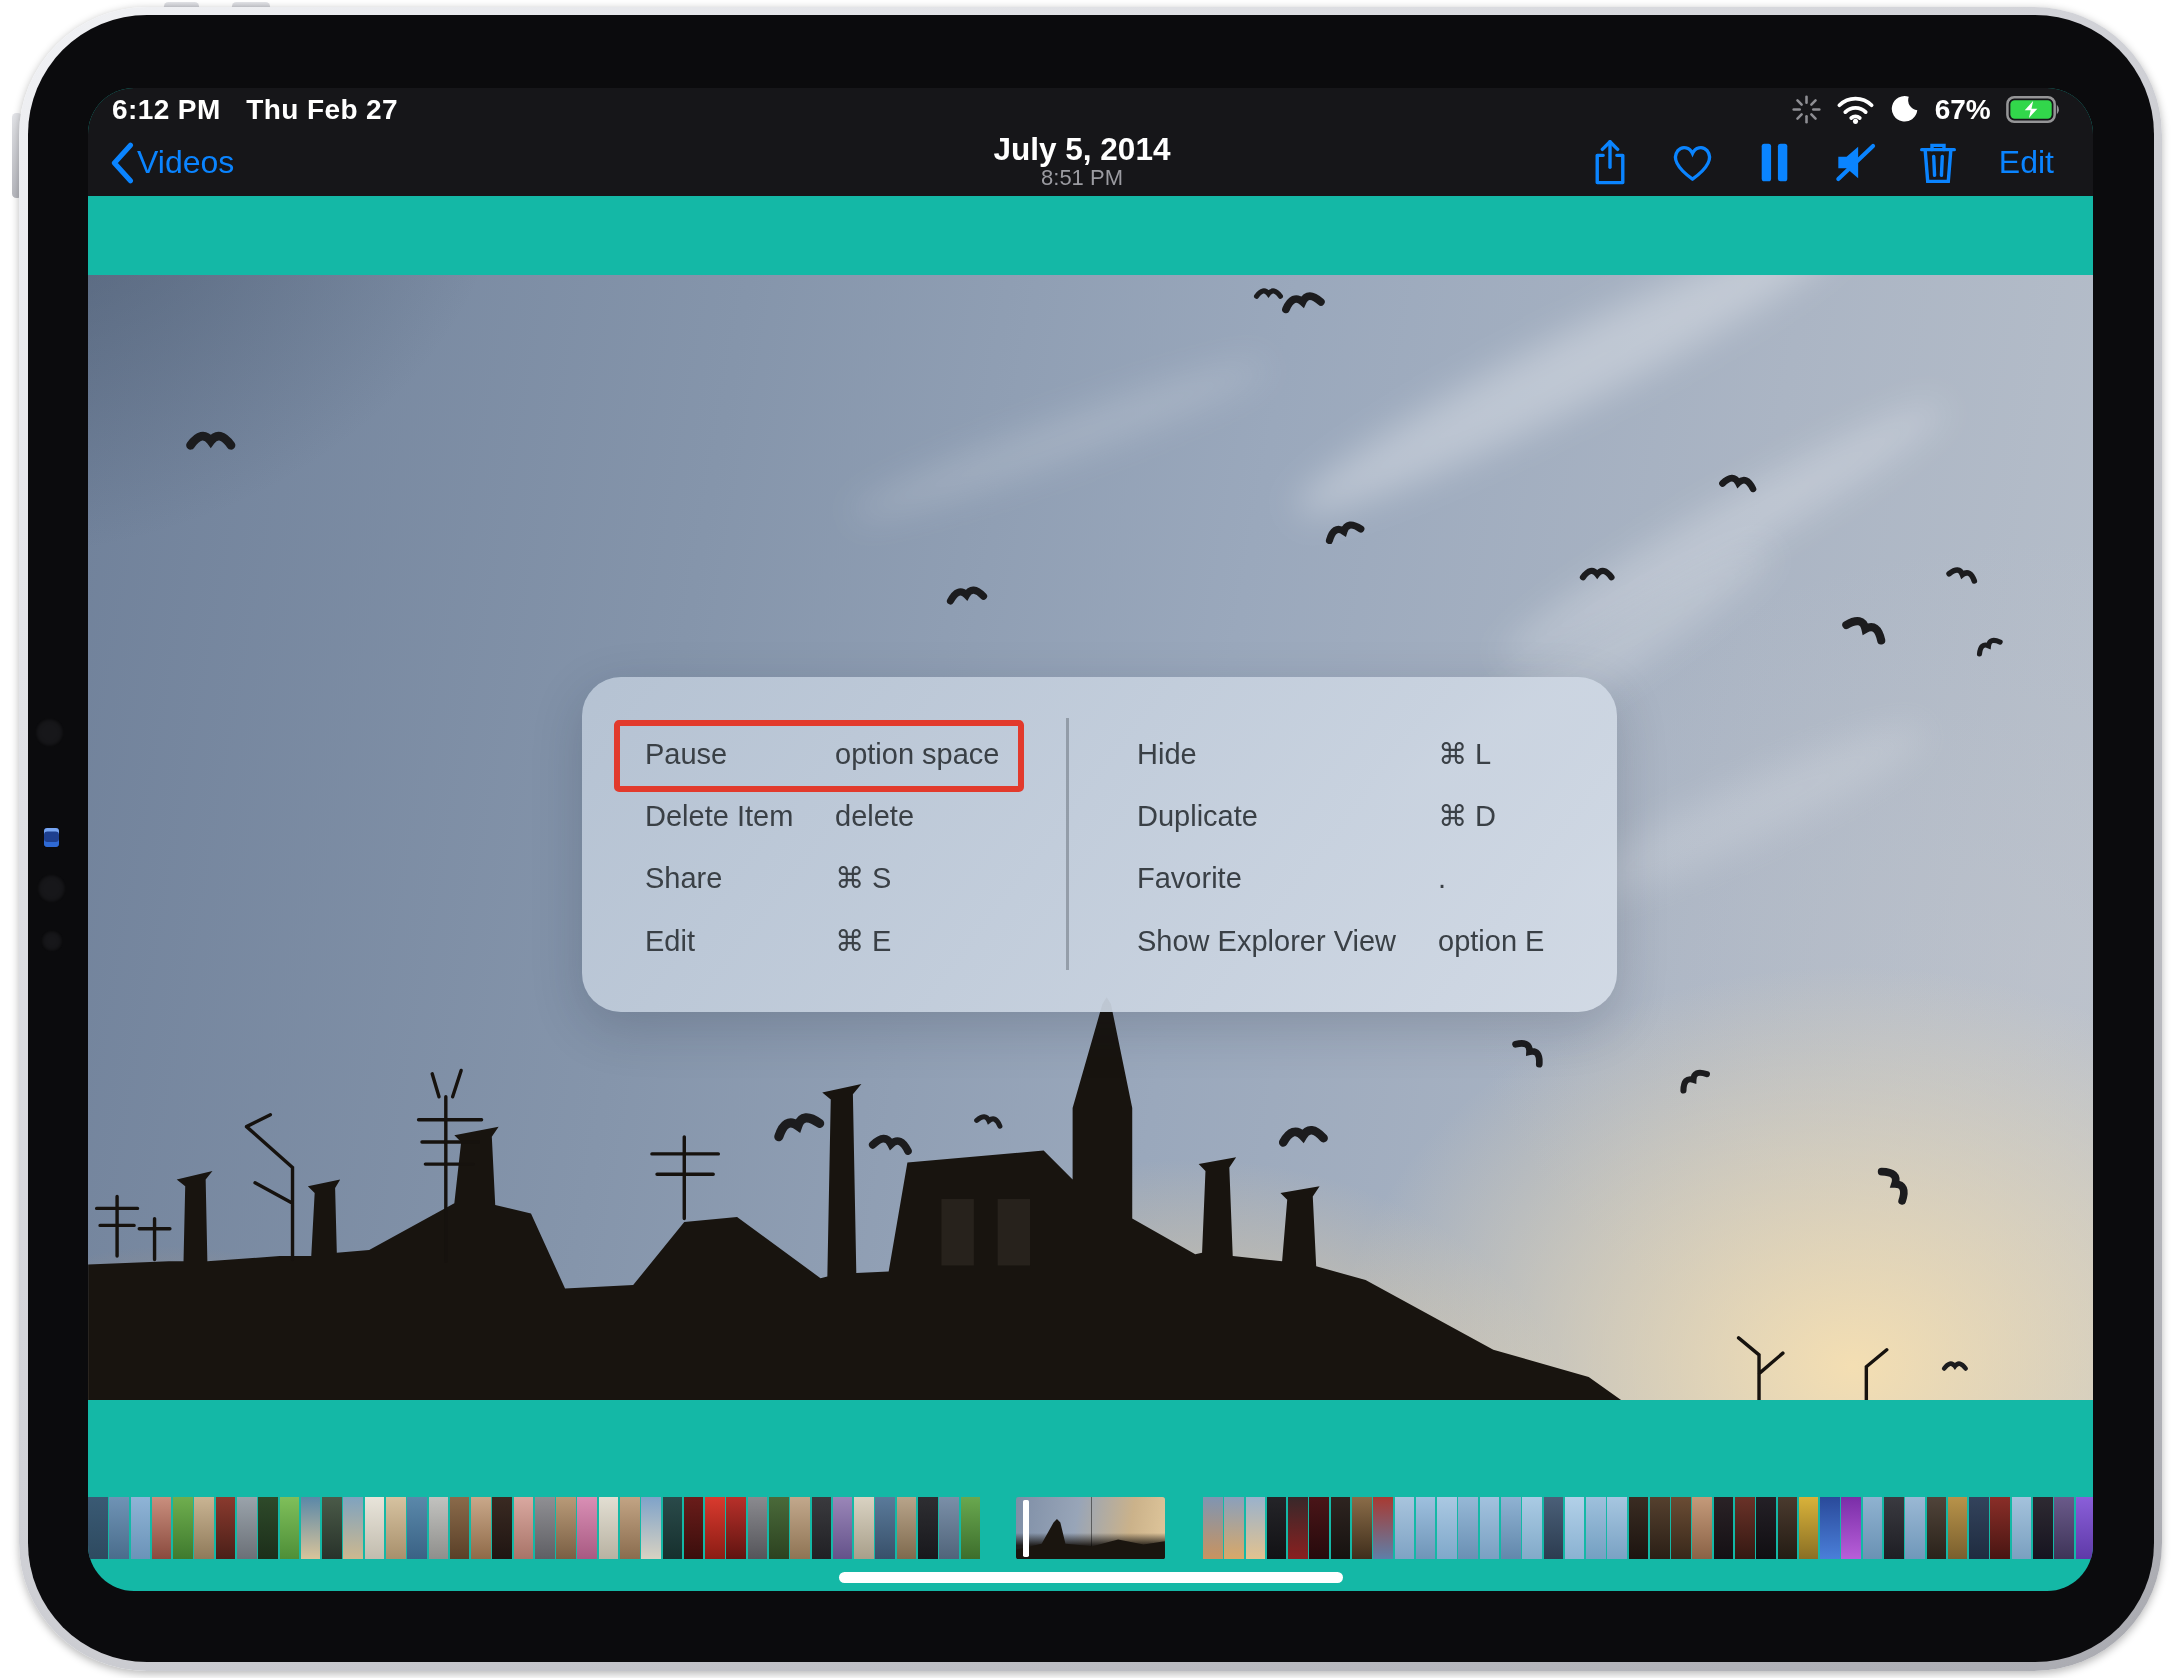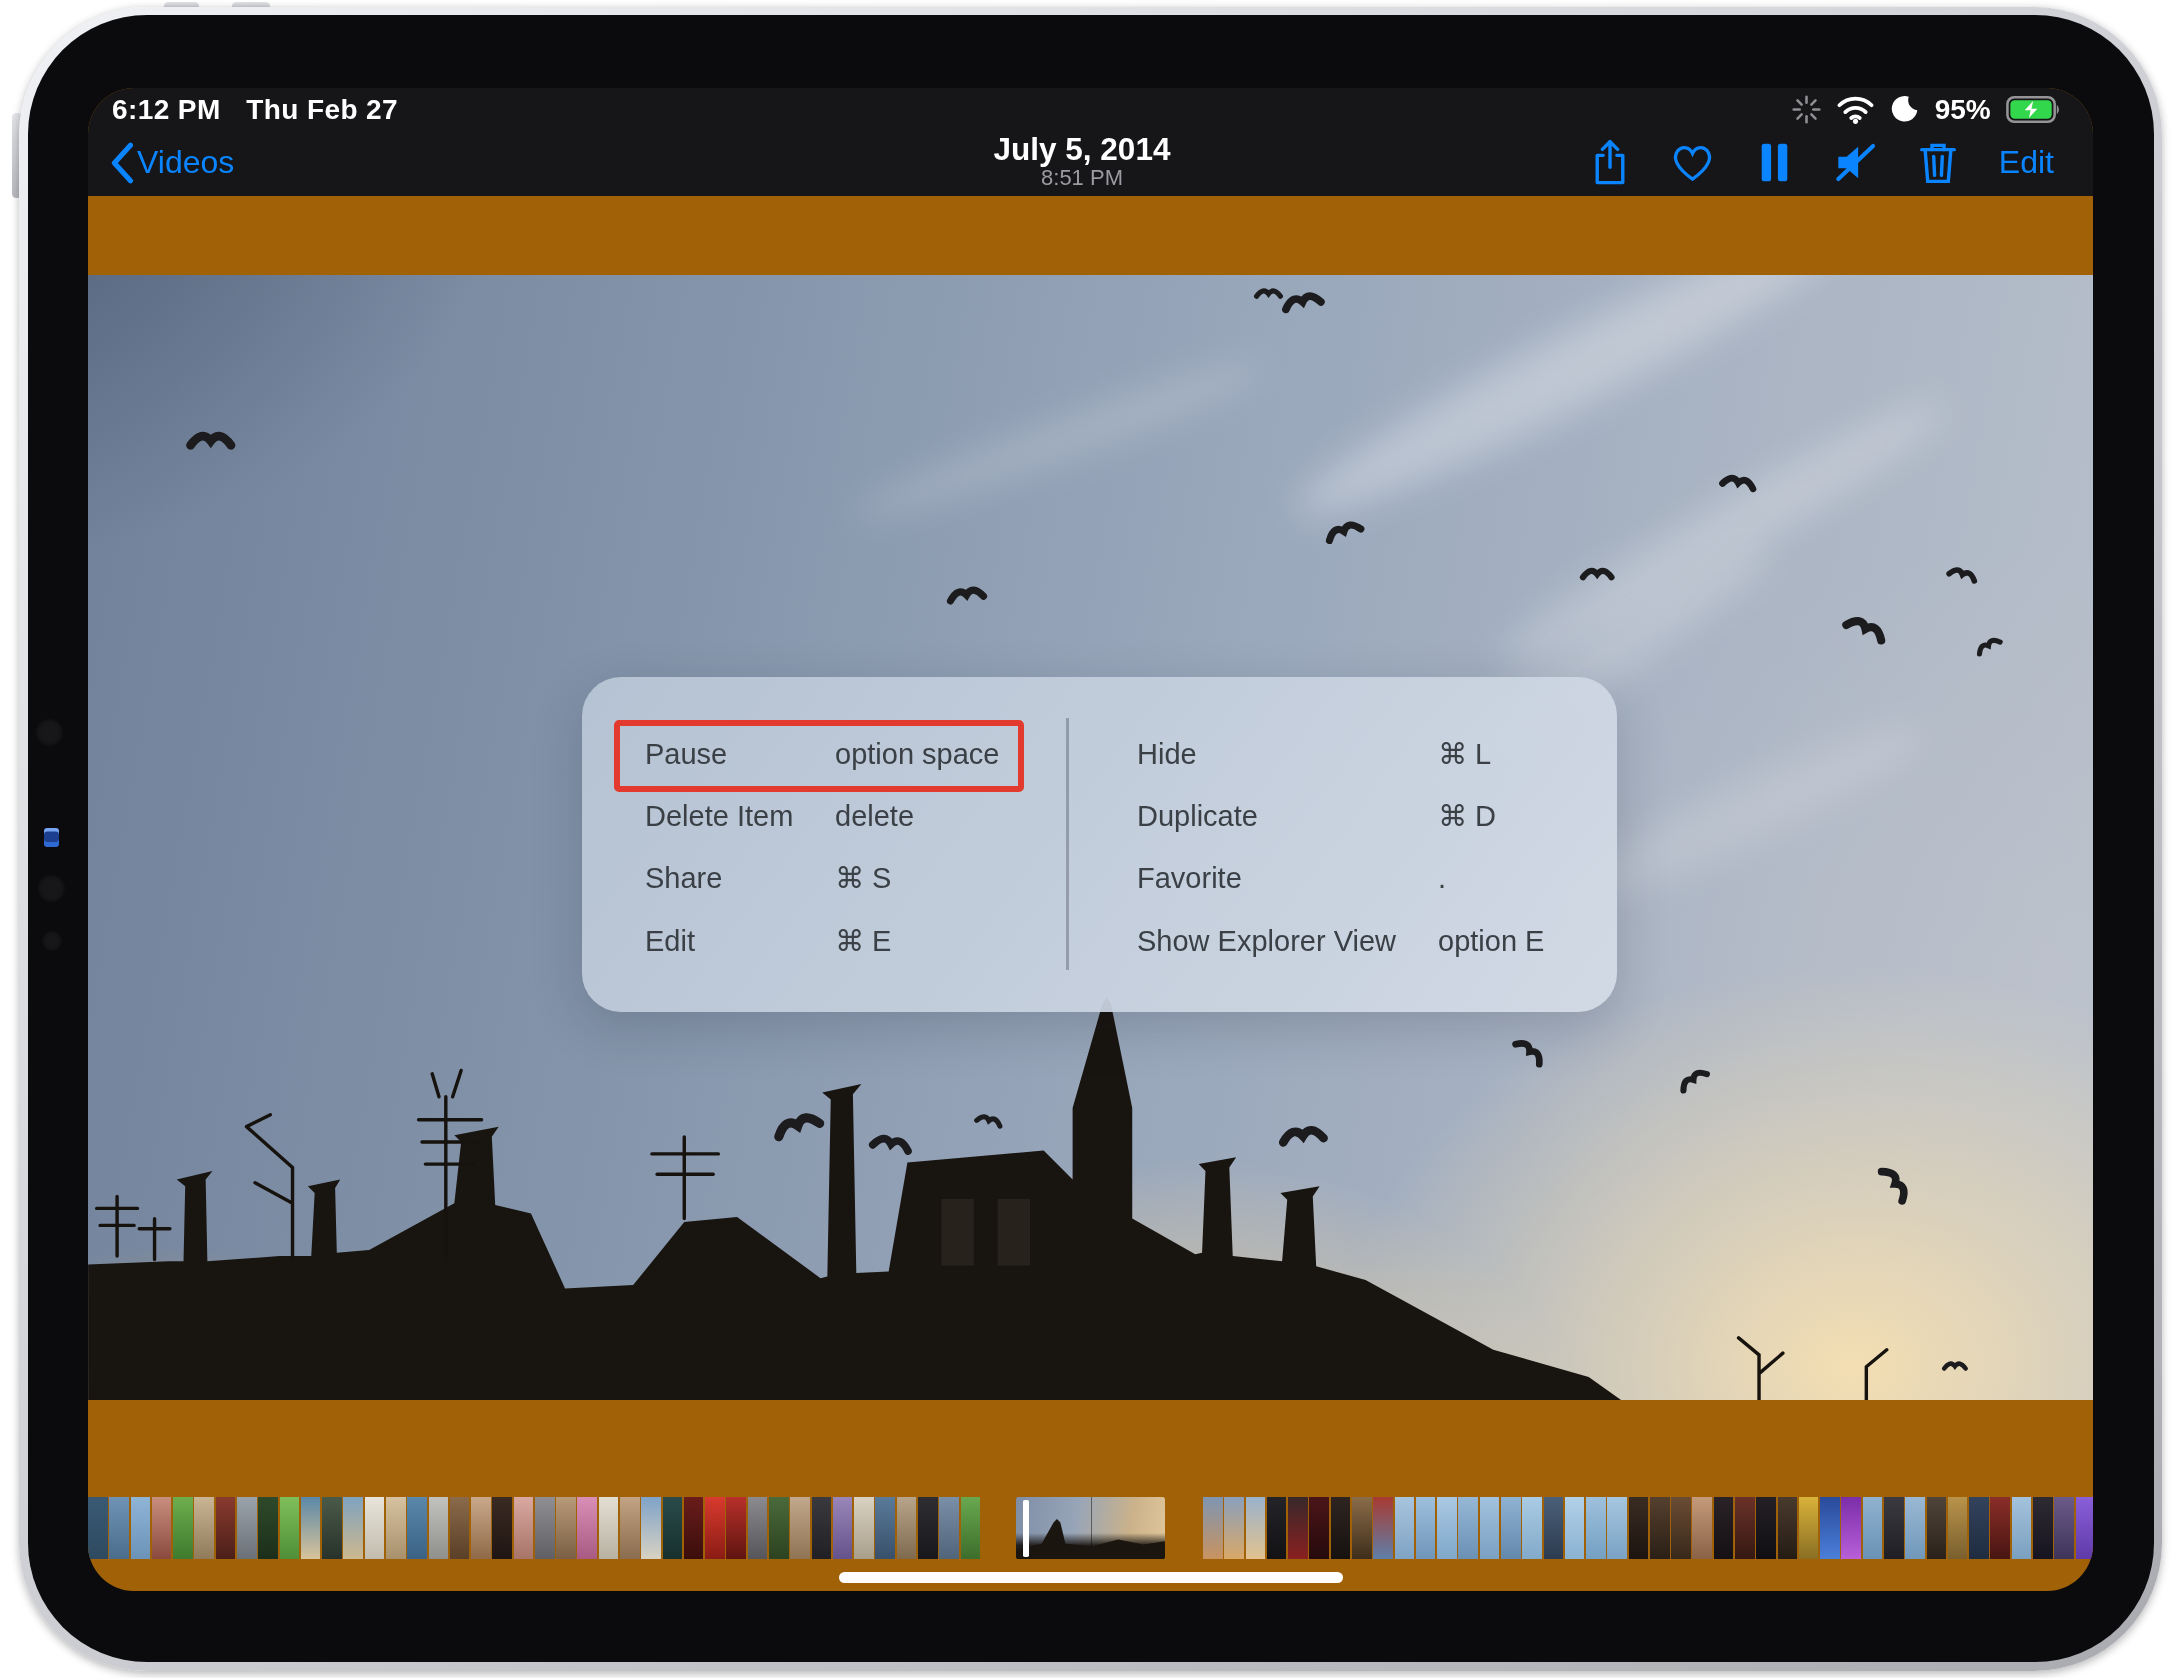--- a/index.html
+++ b/index.html
@@ -9,21 +9,21 @@
   .edge-btn{position:absolute;background:linear-gradient(180deg,#e3e4e8,#b9bac0);border-radius:4.3px;}
   .device{position:absolute;left:19px;top:6.8px;width:2143px;height:1664px;border-radius:128px;
           background:linear-gradient(145deg,#f0f1f4 0%,#d2d3d8 45%,#aaabb1 100%);
           box-shadow:0 2.6px 8.5px rgba(0,0,0,.28);}
   .bezel{position:absolute;left:8.5px;top:8.5px;right:8.5px;bottom:8.5px;border-radius:119px;background:#0b0b0d;}
   .cam-dot{position:absolute;border-radius:50%;background:#17171a;box-shadow:inset 0 0 5.1px #000;}
   .pencil-glyph{position:absolute;width:15.3px;height:19px;border-radius:3.4px;background:#1d3f8f;
                 box-shadow:inset 0 -5.1px 0 #2f6ad4, inset 0 3.4px 0 #77a5f2;}
   
   .screen{position:absolute;left:88px;top:88px;width:2005px;height:1503px;border-radius:46px;
-          background:#a16207;overflow:hidden;}
+          background:#14b8a6;overflow:hidden;}
   
   .chrome{position:absolute;top:0;left:0;right:0;height:108px;background:var(--chrome-bg,#161619);}
   .status-row{position:absolute;top:3.4px;left:24px;right:31px;height:37px;display:flex;
               justify-content:space-between;align-items:center;}
   .status-left{display:flex;gap:25.6px;color:#fff;font-size:28px;font-weight:700;letter-spacing:0.4px;}
   .status-right{display:flex;align-items:center;gap:15.3px;color:#fff;font-size:28px;font-weight:600;}
   .nav-row{position:absolute;top:44px;left:22px;right:39px;height:61px;display:flex;align-items:center;}
   .back-btn{display:flex;align-items:center;gap:3px;color:var(--accent,#0a84ff);font-size:32px;}
   .nav-center{position:absolute;left:0;right:0;top:0;text-align:center;pointer-events:none;}
   .nav-title{color:#fff;font-size:31.5px;font-weight:700;line-height:34px;}
@@ -119,21 +119,21 @@
             <g fill="none" stroke="#ffffff" stroke-width="4.5" stroke-linecap="round">
               <path d="M4 12 A27 27 0 0 1 42 12"></path>
               <path d="M11 20 A17 17 0 0 1 35 20"></path>
               <path d="M18 27 A8 8 0 0 1 28 27"></path>
             </g>
             <circle cx="23" cy="31" r="3" fill="#fff"></circle>
           </svg>
           <svg class="icon-svg" width="29" height="29" viewBox="0 0 34 34">
             <path d="M22 2 A15 15 0 1 0 32 18 A12 12 0 0 1 22 2 Z" fill="#ffffff"></path>
           </svg>
-          <span>95%</span>
+          <span>67%</span>
           <svg class="icon-svg" width="56" height="27" viewBox="0 0 66 32">
             <rect x="1.5" y="1.5" width="56" height="29" rx="8" fill="none" stroke="rgba(255,255,255,.55)" stroke-width="3"></rect>
             <rect x="5" y="5" width="49" height="22" rx="5" fill="var(--battery,#32d74b)"></rect>
             <path d="M32 6 L22 17 L29 17 L27 26 L37 15 L30 15 Z" fill="#ffffff"></path>
             <path d="M60 10 q5 6 0 12 Z" fill="rgba(255,255,255,.55)"></path>
           </svg>
         </div>
       </div>
 
       <div class="nav-row">

